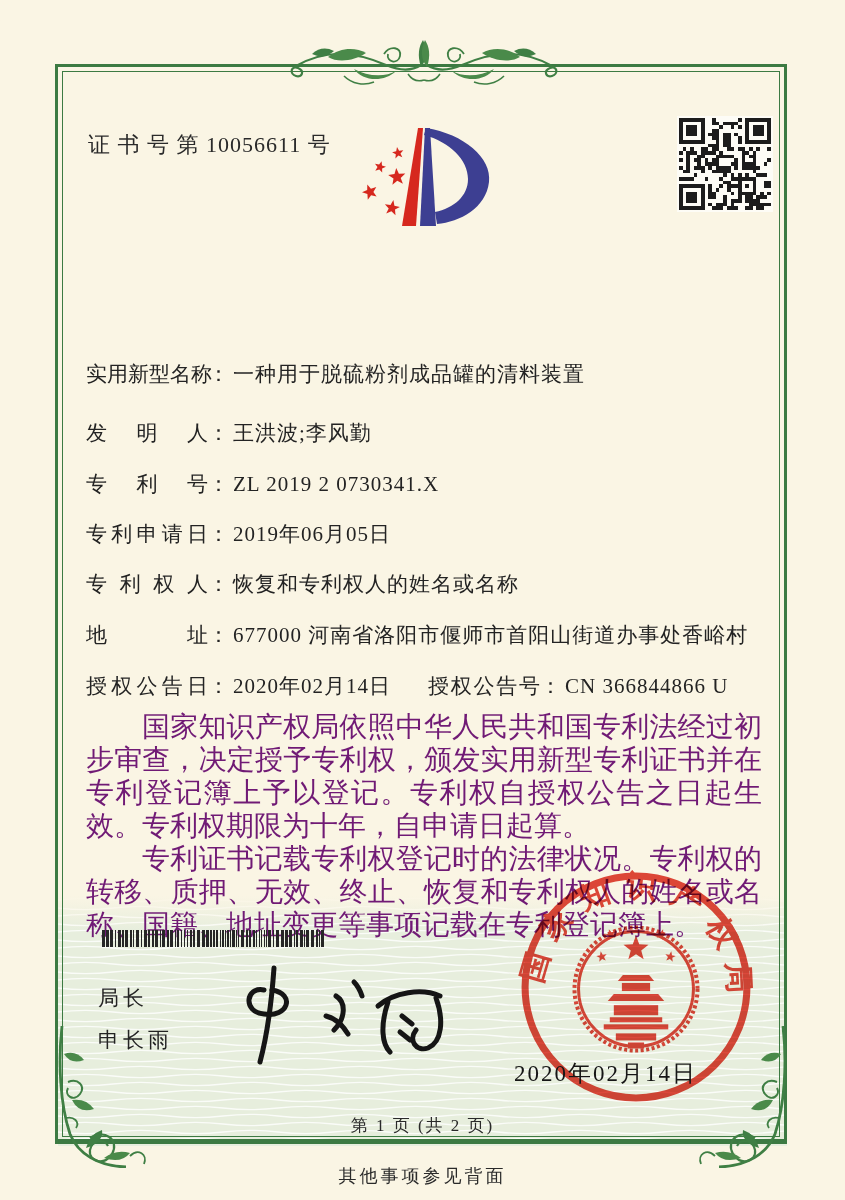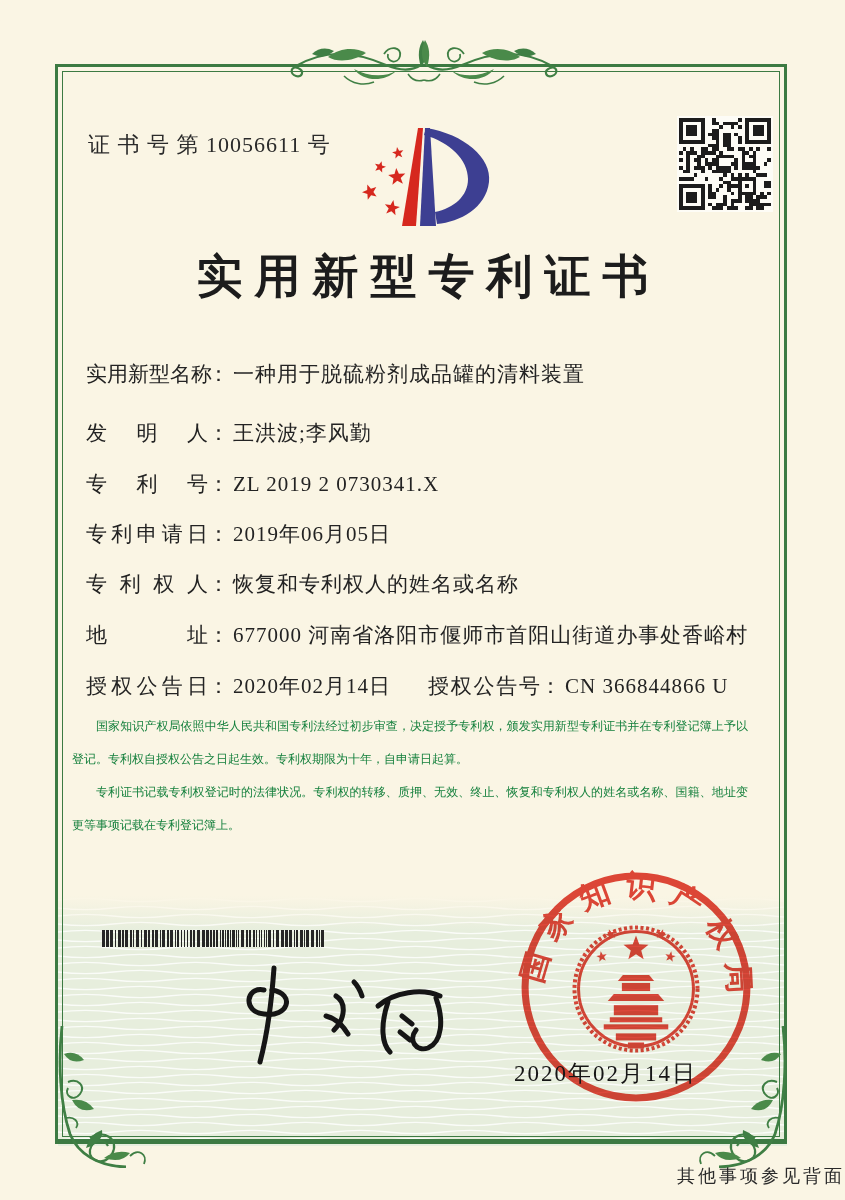--- a/index.html
+++ b/index.html
@@ -35,35 +35,35 @@
   .title{position:absolute;left:0;right:0;top:246px;text-align:center;
     font-size:46px;font-weight:bold;color:#1c1c1c;letter-spacing:12px;text-indent:12px;}
 
   .frow{position:absolute;left:86px;width:690px;font-size:21px;color:#232323;white-space:nowrap;}
   .flabel{display:inline-flex;justify-content:space-between;width:122px;vertical-align:top;}
   .fcolon{margin:0 4px 0 0;}
   .fvalue{letter-spacing:1px;margin-top:22px;}
   .grant-right{position:absolute;left:342px;top:0;}
   .grant-right .flabel{width:112px;}
 
-  .paras{position:absolute;left:72px;top:710px;width:676px;font-size:12px;
-    line-height:33px;color:#15803d;text-align:justify;}
+  .paras{position:absolute;left:86px;top:710px;width:676px;font-size:28px;
+    line-height:33px;color:#701a75;text-align:justify;}
   .paras p{margin:0;text-indent:2em;}
 
   .barcode{position:absolute;left:102px;top:930px;}
 
   .director{position:absolute;left:98px;top:984px;font-size:21px;color:#232323;letter-spacing:4px;}
   .director div{margin-bottom:14px;}
   .signature{position:absolute;left:230px;top:960px;}
 
   .seal{position:absolute;left:515px;top:866px;mix-blend-mode:multiply;opacity:.92;}
   .seal-date{position:absolute;left:514px;top:1058px;font-size:23px;color:#161616;letter-spacing:2px;}
 
   .page-num{position:absolute;left:0;right:0;top:1114px;text-align:center;font-size:17px;color:#2a2a2a;letter-spacing:2px;}
-  .back-note{position:absolute;left:0;right:0;top:1164px;text-align:right;font-size:18px;color:#2a2a2a;letter-spacing:3px;}
+  .back-note{position:absolute;left:0;right:0;top:1164px;text-align:center;font-size:18px;color:#2a2a2a;letter-spacing:3px;}
 </style>
 </head>
 <body>
 
 <div class="page">
 
   <div class="band">
     <svg id="waves-svg" width="729" height="250" viewBox="0 0 729 250">
         <path d="M0 4 q27.5 -3.2 55 0 q27.5 3.2 55 0 q27.5 -3.2 55 0 q27.5 3.2 55 0 q27.5 -3.2 55 0 q27.5 3.2 55 0 q27.5 -3.2 55 0 q27.5 3.2 55 0 q27.5 -3.2 55 0 q27.5 3.2 55 0 q27.5 -3.2 55 0 q27.5 3.2 55 0 q27.5 -3.2 55 0 q27.5 3.2 55 0" fill="none" stroke="#ffffff" stroke-width="1.3" opacity="0.8"></path>
         <path d="M0 12 q27.5 3.2 55 0 q27.5 -3.2 55 0 q27.5 3.2 55 0 q27.5 -3.2 55 0 q27.5 3.2 55 0 q27.5 -3.2 55 0 q27.5 3.2 55 0 q27.5 -3.2 55 0 q27.5 3.2 55 0 q27.5 -3.2 55 0 q27.5 3.2 55 0 q27.5 -3.2 55 0 q27.5 3.2 55 0 q27.5 -3.2 55 0" fill="none" stroke="#ffffff" stroke-width="1.3" opacity="0.8"></path>
@@ -374,21 +374,20 @@
       <rect x="19" y="1" width="5" height="5" fill="#fdfcf6"></rect>
       <rect x="20" y="2" width="3" height="3" fill="#1c1c1c"></rect>
       <rect x="0" y="18" width="7" height="7" fill="#1c1c1c"></rect>
       <rect x="1" y="19" width="5" height="5" fill="#fdfcf6"></rect>
       <rect x="2" y="20" width="3" height="3" fill="#1c1c1c"></rect>
       <rect x="16" y="16" width="5" height="5" fill="#1c1c1c"></rect>
       <rect x="17" y="17" width="3" height="3" fill="#fdfcf6"></rect>
       <rect x="18" y="18" width="1" height="1" fill="#1c1c1c"></rect>
     </svg>
 
-  <div class="title">实用新型专利证书</div>
 
   <div class="frow" style="top:360px">
     <span class="flabel">
         <span>实</span>
         <span>用</span>
         <span>新</span>
         <span>型</span>
         <span>名</span>
         <span>称</span>
       </span><span class="fcolon">：</span><span class="fvalue">一种用于脱硫粉剂成品罐的清料装置</span>
@@ -514,20 +513,24 @@
       <rect x="194" y="0" width="2" height="17" fill="#262626"></rect>
       <rect x="198" y="0" width="3" height="17" fill="#262626"></rect>
       <rect x="202" y="0" width="1" height="17" fill="#262626"></rect>
       <rect x="204" y="0" width="3" height="17" fill="#262626"></rect>
       <rect x="209" y="0" width="3" height="17" fill="#262626"></rect>
       <rect x="214" y="0" width="2" height="17" fill="#262626"></rect>
       <rect x="217" y="0" width="1" height="17" fill="#262626"></rect>
       <rect x="219" y="0" width="3" height="17" fill="#262626"></rect>
     </svg>
 
+  <div class="director">
+    <div>局长</div>
+    <div>申长雨</div>
+  </div>
   <svg class="signature" width="220" height="110" viewBox="0 0 220 110">
     <g stroke="#151515" stroke-width="5" fill="none" stroke-linecap="round" stroke-linejoin="round">
       <path d="M34,30 C16,26 12,52 34,54 C58,58 66,34 42,30"></path>
       <path d="M44,8 C42,36 38,72 30,102"></path>
       <path d="M106,36 C116,42 116,58 104,70"></path>
       <path d="M96,56 C104,58 112,64 118,74"></path>
       <path d="M124,22 C128,26 130,30 132,36"></path>
       <path d="M148,46 C164,32 192,28 210,36"></path>
       <path d="M158,42 C150,66 152,84 160,92"></path>
       <path d="M206,38 C214,60 212,82 198,88 C186,92 178,80 186,70"></path>
@@ -559,15 +562,16 @@
       <path d="M102,114 L138,114 L133,108 L107,108 Z"></path>
       <rect x="98" y="138" width="44" height="10"></rect>
       <rect x="94" y="150" width="52" height="5"></rect>
       <rect x="88" y="157" width="64" height="5"></rect>
       <rect x="100" y="166" width="40" height="7"></rect>
       <rect x="112" y="175" width="16" height="6"></rect>
     </g>
   </svg>
   <div class="seal-date">2020年02月14日</div>
 
+  <div class="page-num">第 1 页 (共 2 页)</div>
   <div class="back-note">其他事项参见背面</div>
 
 </div>
 
 </body></html>

